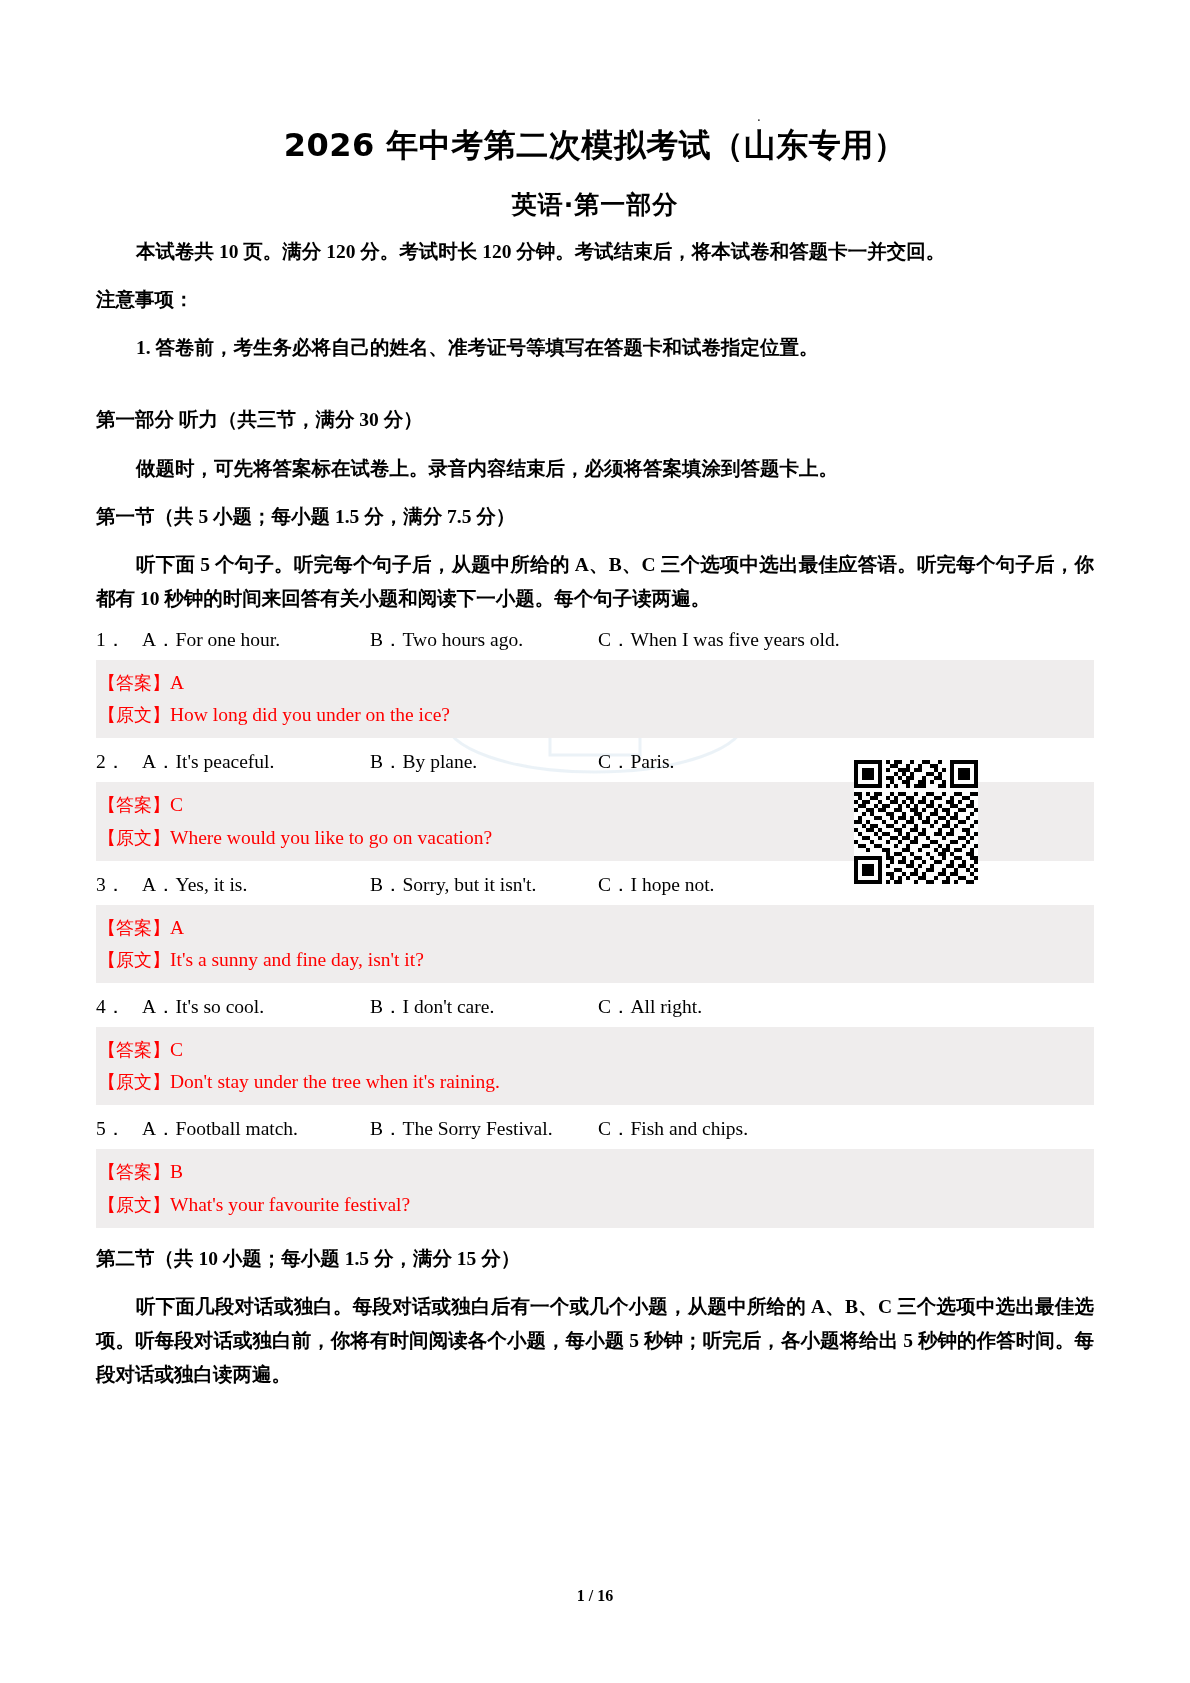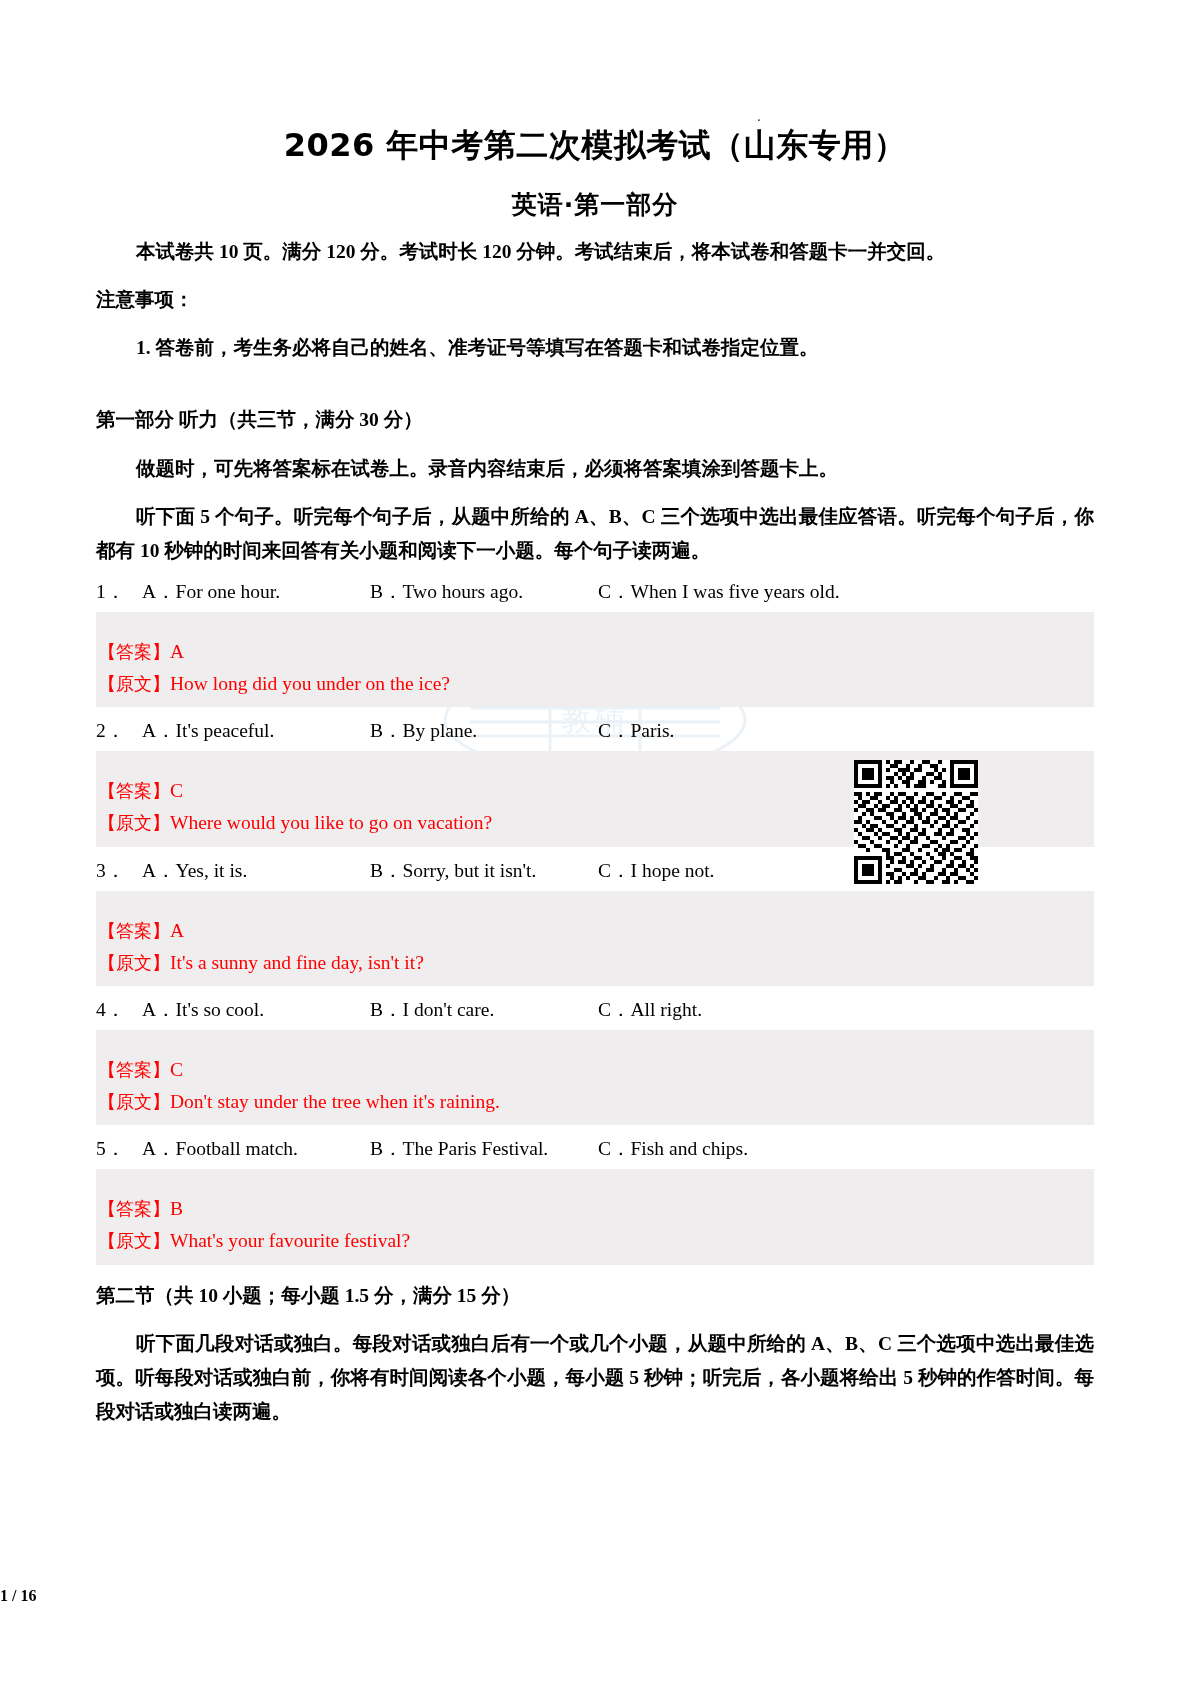--- a/index.html
+++ b/index.html
@@ -75,38 +75,39 @@
     flex: 0 0 46px;
   }
   .opt {
     flex: 0 0 228px;
   }
   .opt.last {
     flex: 1 1 auto;
   }
   .ansblock {
     background: #efeded;
-    padding: 24px 0 7px 0;
+    padding: 7px 0 7px 0;
     margin-top: 7px;
   }
   .ansline {
     color: #ff0000;
     font-size: 19.5px;
     line-height: 1.65;
     padding: 0 2px;
   }
   .ansline .tag {
     font-family: "DejaVu Sans", sans-serif;
     font-size: 18px;
   }
   .footer {
     position: absolute;
     bottom: 78px;
     left: 0;
     width: 100%;
+    text-align: center;
     font-size: 16px;
     font-weight: bold;
   }
   
   .qr {
     position: absolute;
     right: 212px;
     top: 760px;
     width: 124px;
     height: 124px;
@@ -410,20 +411,21 @@
     <h2 class="doc-subtitle">英语·第一部分</h2>
 
     <p class="para indent">本试卷共 10 页。满分 120 分。考试时长 120 分钟。考试结束后，将本试卷和答题卡一并交回。</p>
     <p class="para">注意事项：</p>
     <p class="para indent">1. 答卷前，考生务必将自己的姓名、准考证号等填写在答题卡和试卷指定位置。</p>
 
     <div class="spacer"></div>
 
     <p class="para">第一部分  听力（共三节，满分 30 分）</p>
     <p class="para indent">做题时，可先将答案标在试卷上。录音内容结束后，必须将答案填涂到答题卡上。</p>
+    <p class="para">第一节（共 5 小题；每小题 1.5 分，满分 7.5 分）</p>
     <p class="para indent">听下面 5 个句子。听完每个句子后，从题中所给的 A、B、C 三个选项中选出最佳应答语。听完每个句子后，你都有 10 秒钟的时间来回答有关小题和阅读下一小题。每个句子读两遍。</p>
 
     <div class="qline">
       <span class="qnum">1．</span>
       <span class="opt">A．For one hour.</span>
       <span class="opt">B．Two hours ago.</span>
       <span class="opt last">C．When I was five years old.</span>
     </div>
     <div class="ansblock">
       <div class="ansline"><span class="tag">【答案】</span><span>A</span></div>
@@ -459,21 +461,21 @@
       <span class="opt last">C．All right.</span>
     </div>
     <div class="ansblock">
       <div class="ansline"><span class="tag">【答案】</span><span>C</span></div>
       <div class="ansline"><span class="tag">【原文】</span><span>Don't stay under the tree when it's raining.</span></div>
     </div>
 
     <div class="qline">
       <span class="qnum">5．</span>
       <span class="opt">A．Football match.</span>
-      <span class="opt">B．The Paris Festival.</span>
+      <span class="opt">B．The Sorry Festival.</span>
       <span class="opt last">C．Fish and chips.</span>
     </div>
     <div class="ansblock">
       <div class="ansline"><span class="tag">【答案】</span><span>B</span></div>
       <div class="ansline"><span class="tag">【原文】</span><span>What's your favourite festival?</span></div>
     </div>
 
     <p class="para">第二节（共 10 小题；每小题 1.5 分，满分 15 分）</p>
     <p class="para indent">听下面几段对话或独白。每段对话或独白后有一个或几个小题，从题中所给的 A、B、C 三个选项中选出最佳选项。听每段对话或独白前，你将有时间阅读各个小题，每小题 5 秒钟；听完后，各小题将给出 5 秒钟的作答时间。每段对话或独白读两遍。</p>
 

